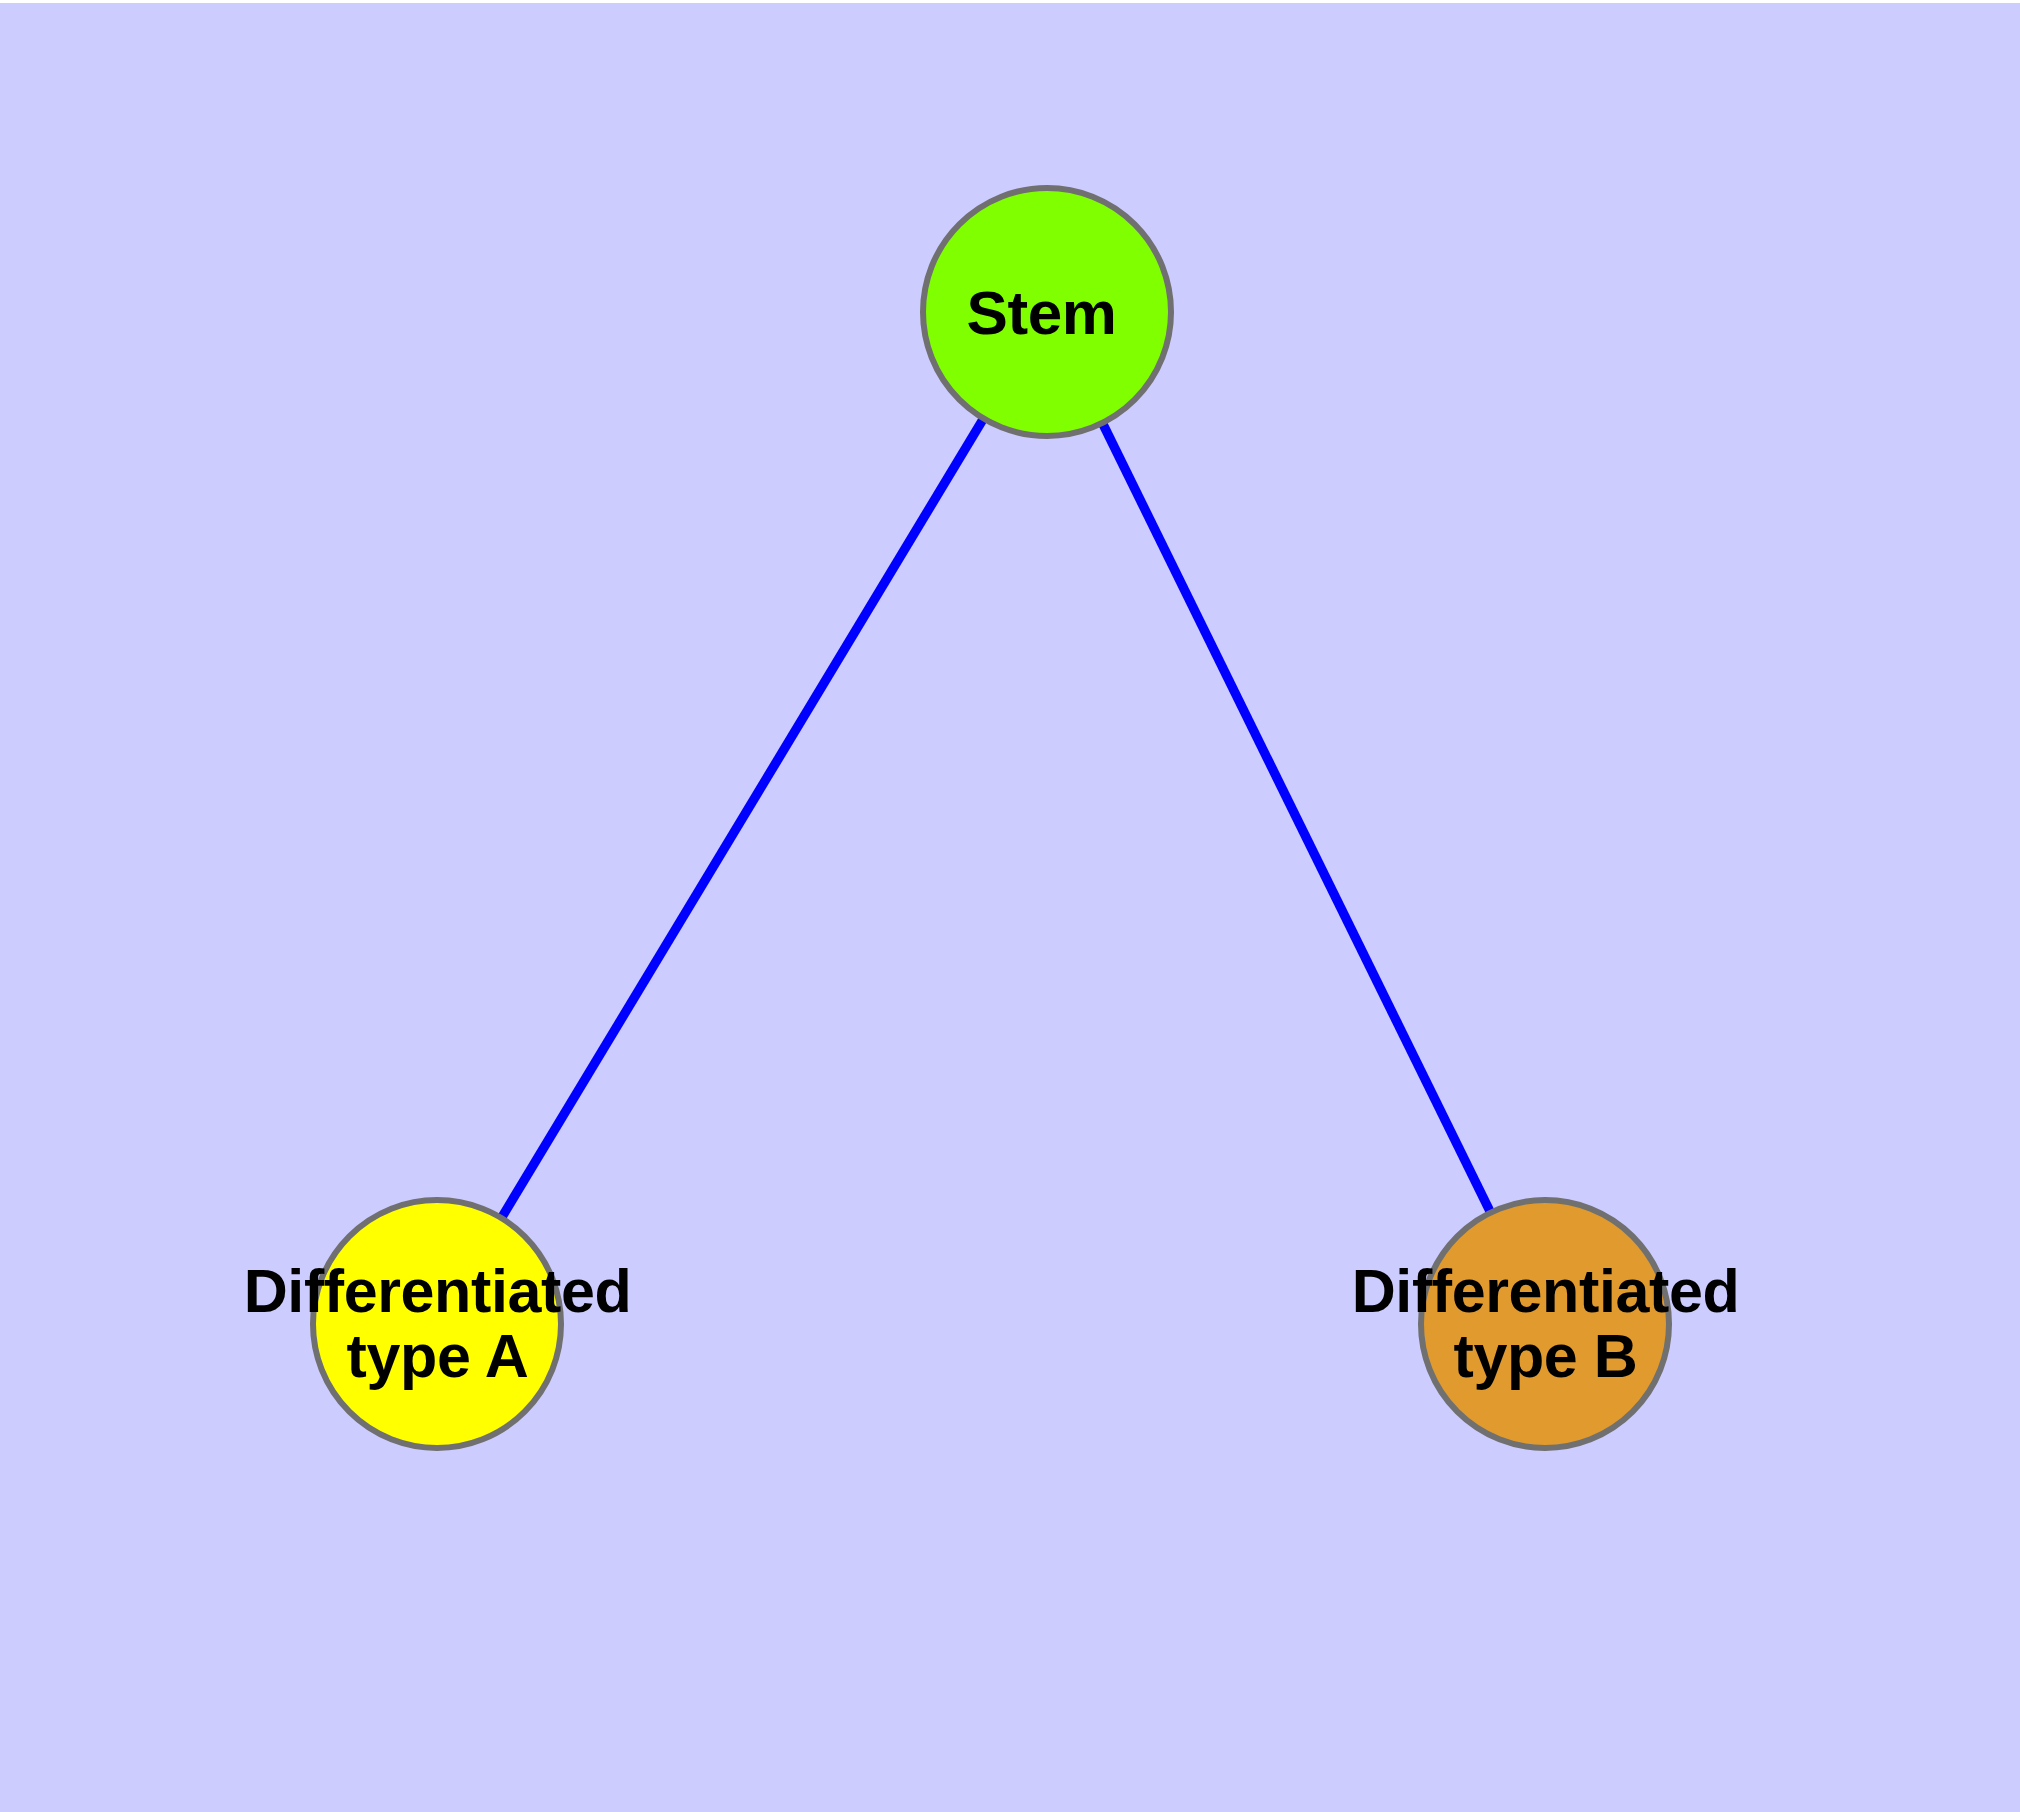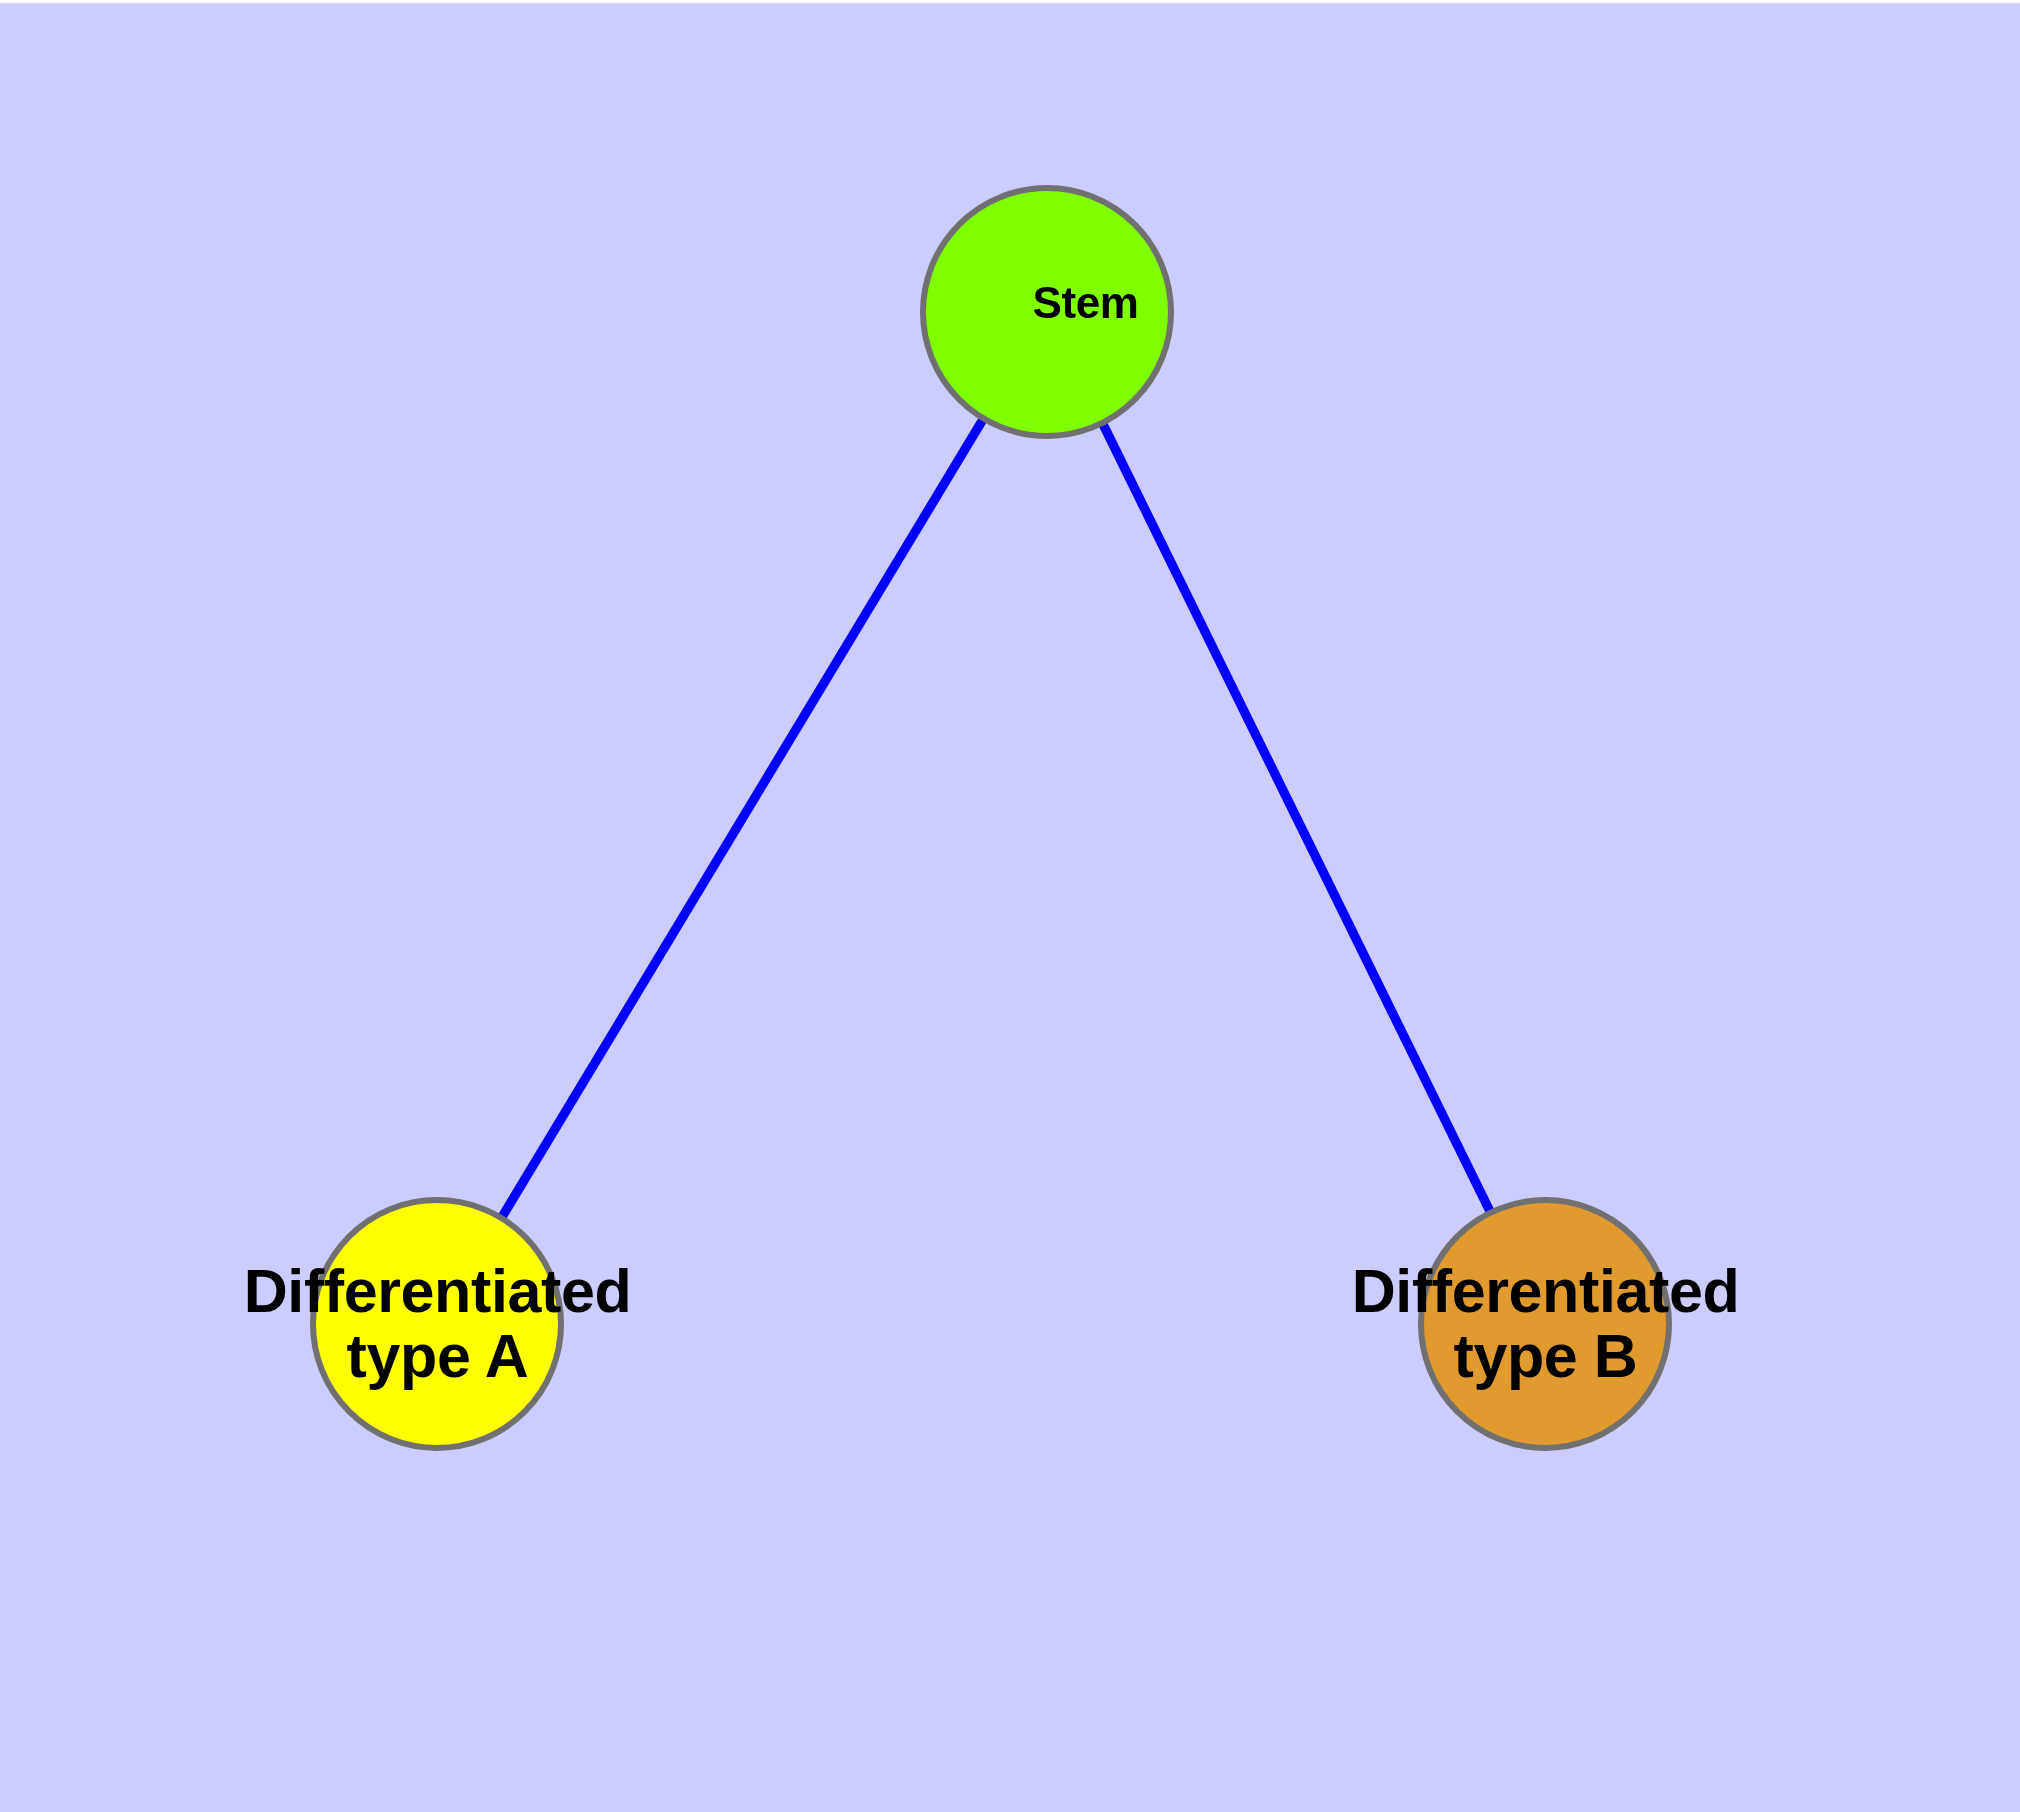--- a/index.html
+++ b/index.html
@@ -56,20 +56,20 @@
 
   <svg id="edge-layer" viewBox="0 0 2384 2138" xmlns="http://www.w3.org/2000/svg">
     <line id="edge0" x1="1161.6394082736274" y1="491.31464794623446" x2="590.3605917263725" y2="1438.6853520537657" stroke="#0000ff" stroke-width="11" stroke-linecap="butt"></line>
     <line id="edge1" x1="1299.5314564800246" y1="497.22752817231606" x2="1759.4685435199754" y2="1432.772471827684" stroke="#0000ff" stroke-width="11" stroke-linecap="butt"></line>
   </svg>
 
   <div class="node" id="node-stem" style="left: 920px; top: 185px; width: 254px; height: 254px; background: rgb(127, 255, 0); border: 6px solid rgb(112, 112, 112);"></div>
   <div class="node" id="node-diff-a" style="left: 310px; top: 1197px; width: 254px; height: 254px; background: rgb(255, 255, 0); border: 6px solid rgb(112, 112, 112);"></div>
   <div class="node" id="node-diff-b" style="left: 1418px; top: 1197px; width: 254px; height: 254px; background: rgb(224, 154, 46); border: 6px solid rgb(112, 112, 112);"></div>
 
-  <div class="node-label" id="label-stem" style="font-size: 44px; color: rgb(0, 0, 0); width: 763px; left: 704px; top: 280px;">Stem</div>
+  <div class="node-label" id="label-stem" style="font-size: 62px; color: rgb(0, 0, 0); width: 763px; left: 660px; top: 280px;">Stem</div>
   <div class="node-label" id="label-diff-a" style="font-size: 61px; color: rgb(0, 0, 0); width: 763px; left: 56px; top: 1259px;">Differentiated
 type A</div>
   <div class="node-label" id="label-diff-b" style="font-size: 61px; color: rgb(0, 0, 0); width: 763px; left: 1164px; top: 1259px;">Differentiated
 type B</div>
 
 </div>
 
 
 </body></html>

